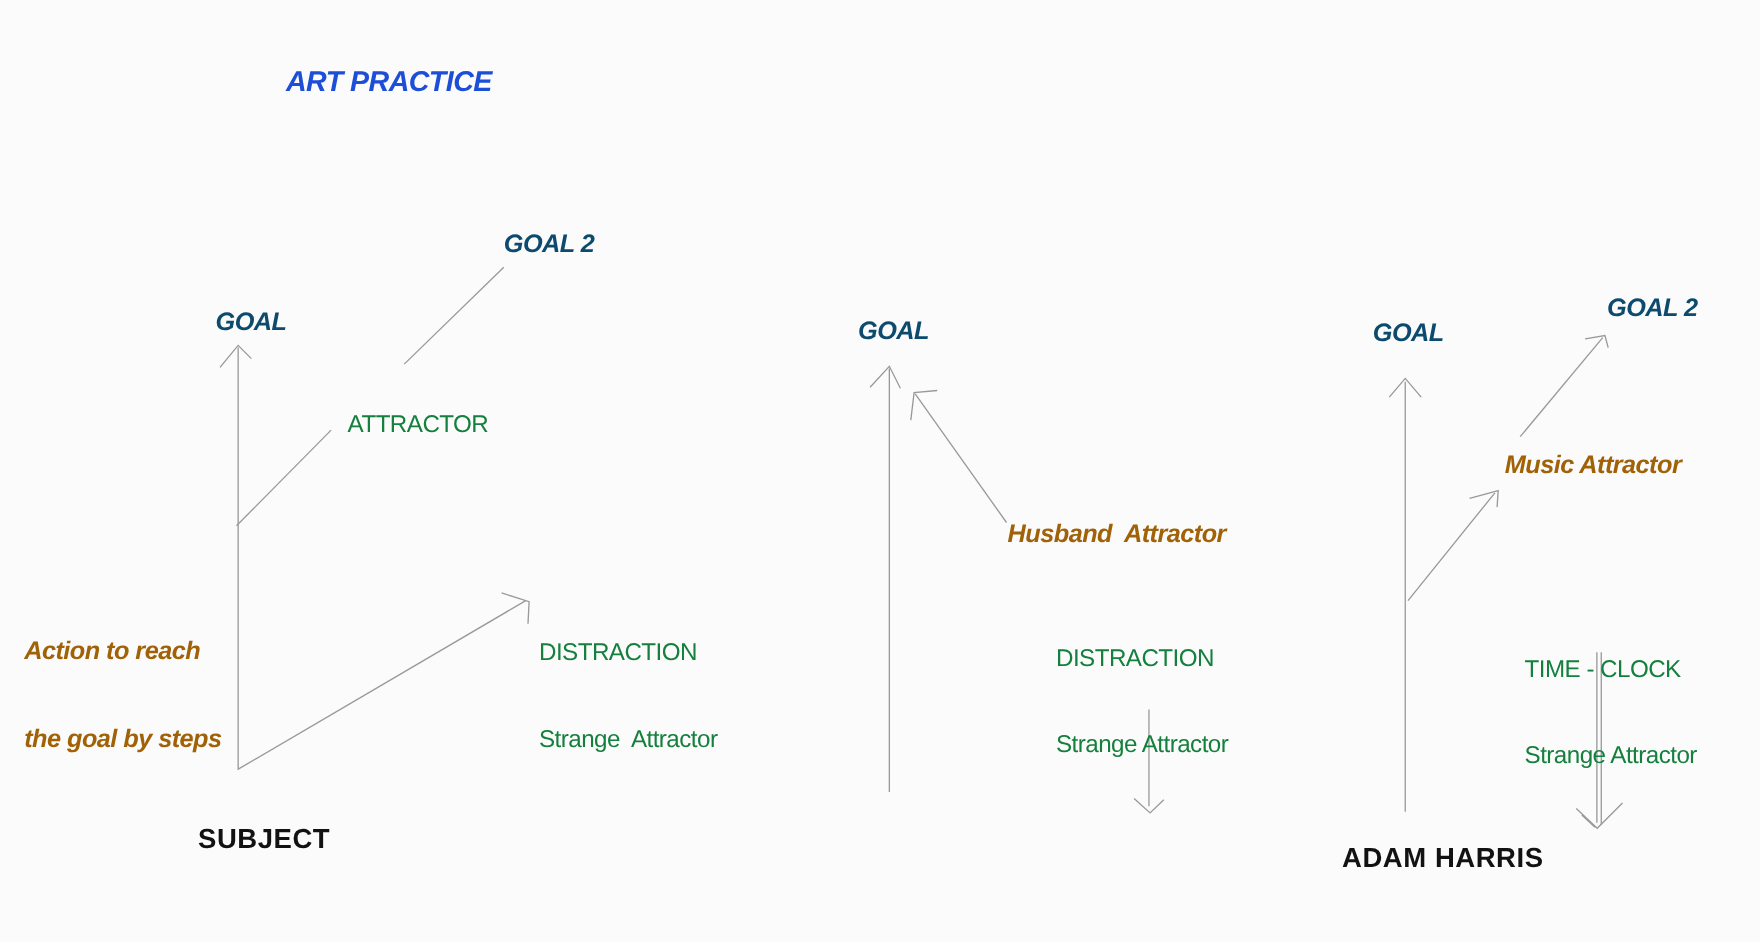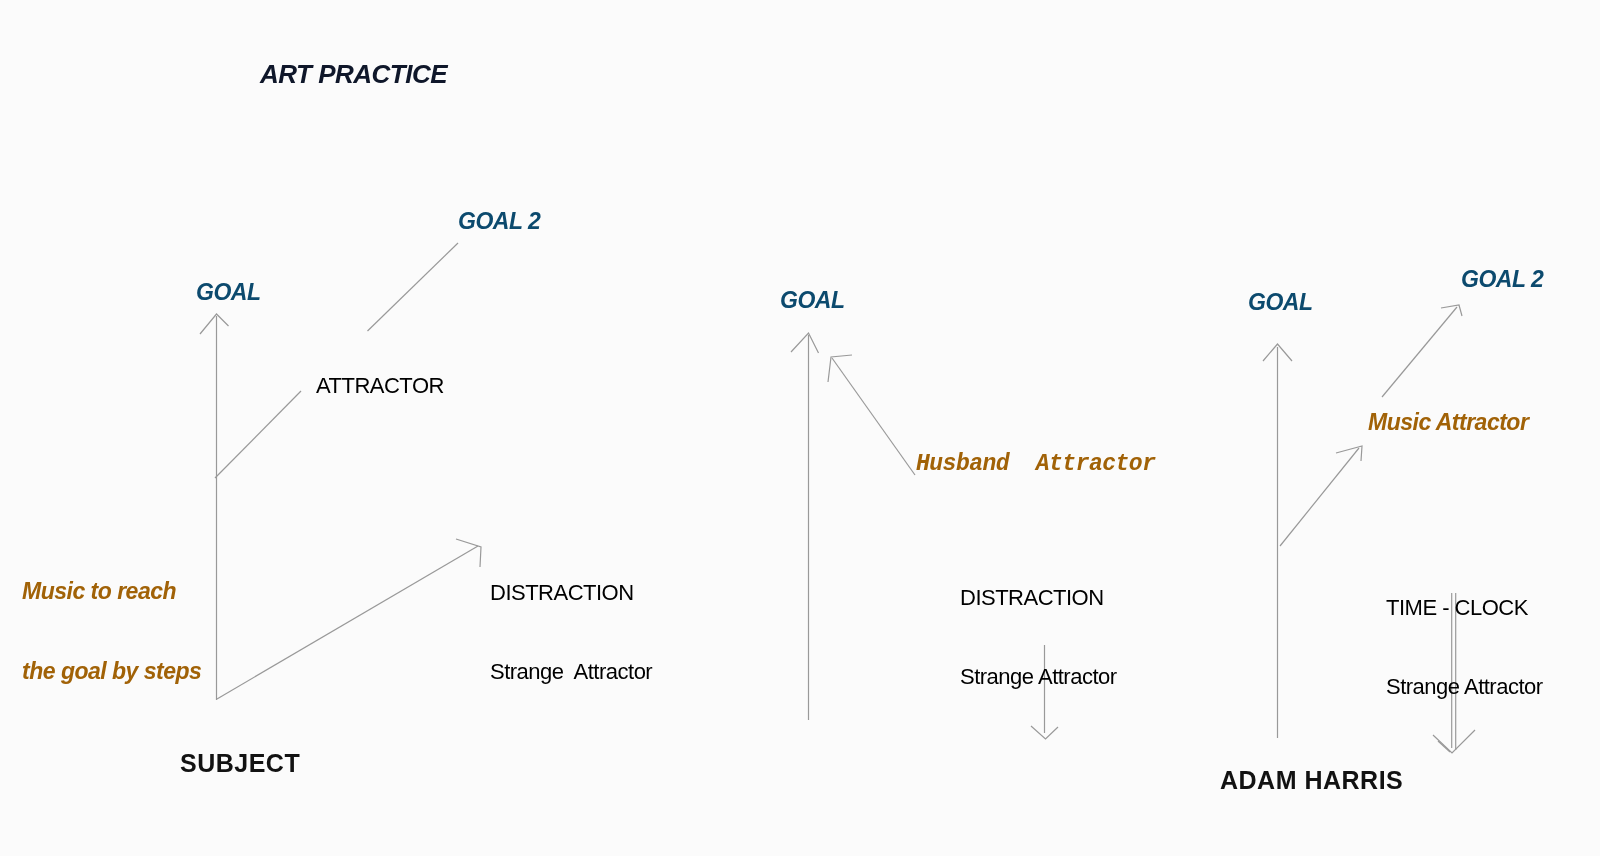--- a/index.html
+++ b/index.html
@@ -28,32 +28,32 @@
   .lbl {
     position: absolute;
     color: #1c1c1c;
     white-space: pre;
     letter-spacing: -0.5px;
   }
   .title {
     font-size: 26px;
     font-weight: bold;
     font-style: italic;
-    color: #0f172a;
+    color: #1d4ed8;
   }
   .goal {
     font-size: 23px;
     font-weight: bold;
     font-style: italic;
     color: #0c4a6e;
   }
   .plain {
     font-size: 22px;
     font-weight: normal;
-    color: #000000;
+    color: #15803d;
   }
   .plain .line {
     line-height: 27px;
   }
   .boldital {
     font-size: 23px;
     font-weight: bold;
     font-style: italic;
     color: #a16207;
   }
@@ -122,35 +122,35 @@
 
   <div class="lbl title" style="left:260px; top:59px;">ART PRACTICE</div>
 
   <div class="lbl goal" style="left:458px; top:208px;">GOAL 2</div>
 
   <div class="lbl goal" style="left:196px; top:279px;">GOAL</div>
 
   <div class="lbl plain" style="left:316px; top:373px;">ATTRACTOR</div>
 
   <div class="lbl boldital" style="left:22px; top:524px;">
-    <div class="line">Music to reach</div>
+    <div class="line">Action to reach</div>
     <div class="line">the goal by steps</div>
   </div>
 
   <div class="lbl plain" style="left:490px; top:527px;">
     <div class="line">DISTRACTION</div>
     <div class="line">Strange  Attractor</div>
   </div>
 
   <div class="lbl name" style="left:180px; top:749px;">SUBJECT</div>
 
 
   <div class="lbl goal" style="left:780px; top:287px;">GOAL</div>
 
-  <div class="lbl boldital" style="left:916px; top:451px;font-family:Liberation Mono, monospace;">Husband  Attractor</div>
+  <div class="lbl boldital" style="left:916px; top:472px;">Husband  Attractor</div>
 
   <div class="lbl plain" style="left:960px; top:532px;">
     <div class="line">DISTRACTION</div>
     <div class="line">Strange Attractor</div>
   </div>
 
 
   <div class="lbl goal" style="left:1461px; top:266px;">GOAL 2</div>
 
   <div class="lbl goal" style="left:1248px; top:289px;">GOAL</div>

